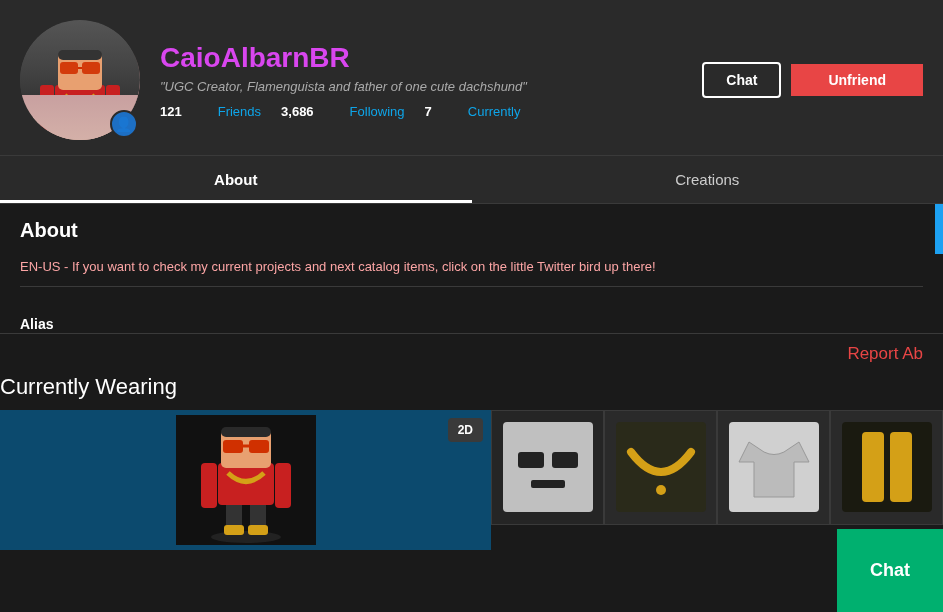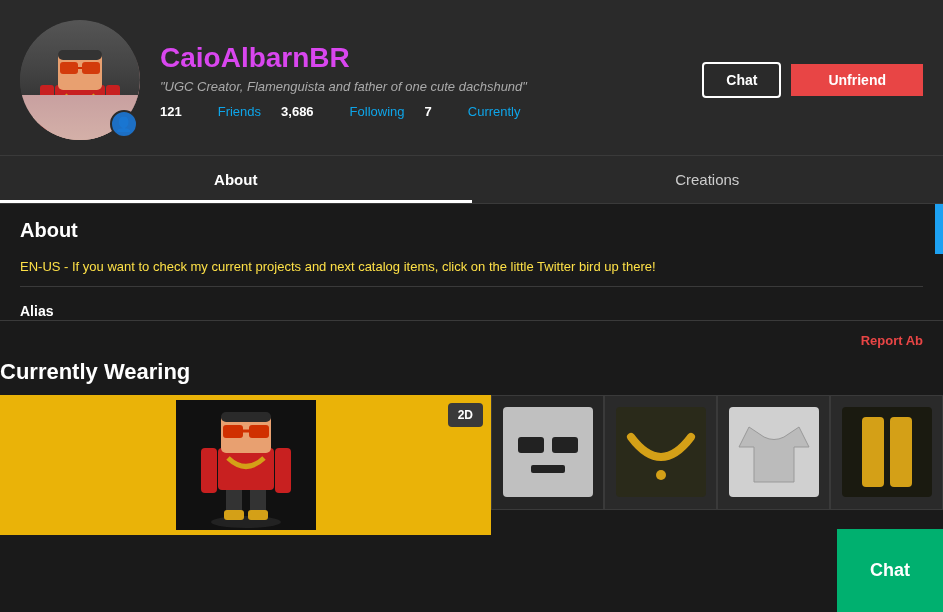--- a/index.html
+++ b/index.html
@@ -173,83 +173,82 @@
 
     .section-title {
       font-size: 20px;
       font-weight: bold;
       margin-bottom: 15px;
       color: #fff;
     }
 
     .about-text {
       font-size: 13px;
-      color: #fde047;
+      color: #fca5a5;
       line-height: 1.6;
       margin-bottom: 8px;
     }
 
     .twitter-accent {
       position: absolute;
       right: 0;
       top: 0;
       width: 8px;
       height: 50px;
       background: #1da1f2;
     }
 
     .alias-section {
       margin-top: 5px;
-      padding-top: 15px;
+      padding-top: 28px;
       border-top: 1px solid #3a3a3a;
     }
 
     .alias-title {
       font-size: 14px;
       font-weight: bold;
       color: #fff;
     }
 
     .report-section {
       text-align: right;
       padding: 10px 20px;
       border-top: 1px solid #3a3a3a;
     }
 
     .report-link {
       color: #e84545;
-      font-size: 13px;
+      font-size: 17px;
       cursor: pointer;
       text-decoration: none;
-      font-weight: bold;
     }
 
     
     .currently-wearing-section {
       background: #1a1a1a;
       padding: 10px 0 10px 0;
     }
 
     .currently-wearing-title {
       font-size: 22px;
-      font-weight: bold;
+      font-weight: normal;
       padding: 0 0 10px 0;
       color: #fff;
     }
 
     .wearing-content {
       display: flex;
       gap: 0;
       position: relative;
     }
 
     .avatar-preview {
       width: 508px;
       height: 140px;
-      background: #eab308;
+      background: #0c4a6e;
       display: flex;
       align-items: center;
       justify-content: center;
       position: relative;
       overflow: hidden;
     }
 
     .avatar-2d-btn {
       position: absolute;
       top: 8px;

